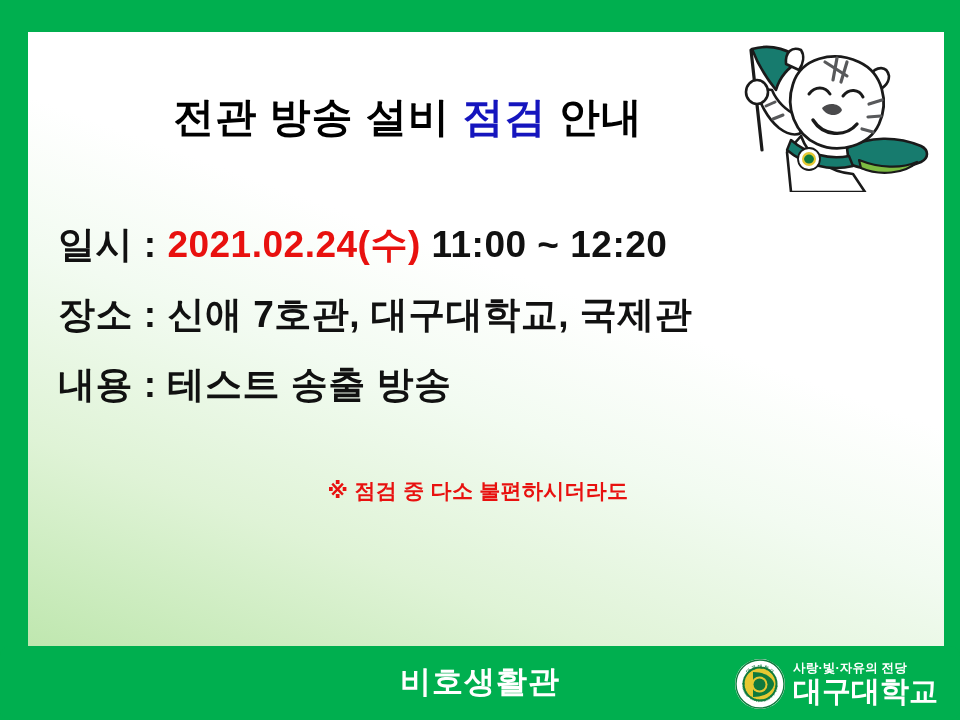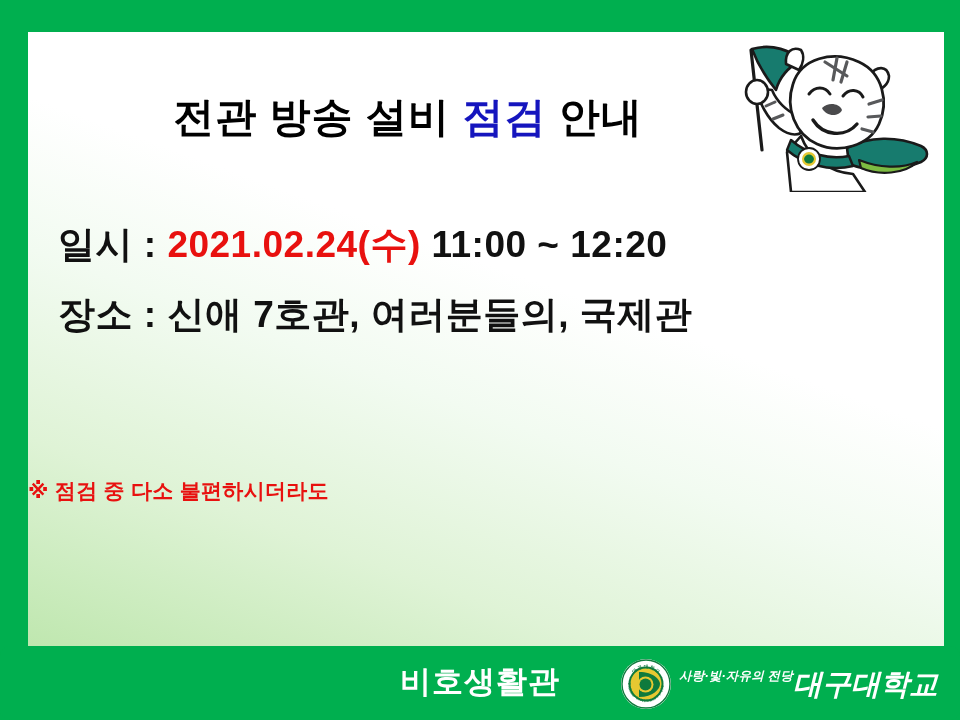--- a/index.html
+++ b/index.html
@@ -76,20 +76,21 @@
   .info-line .date-red {
     color: #E8110F;
   }
 
   
   .notice-block {
     position: absolute;
     left: 0;
     top: 440px;
     width: 900px;
+    text-align: center;
   }
   .notice-line {
     font-size: 21px;
     font-weight: bold;
     color: #E8110F;
     line-height: 38px;
     letter-spacing: 0.3px;
     white-space: nowrap;
   }
 
@@ -138,24 +139,23 @@
     gap: 7px;
   }
   .logo-emblem {
     width: 52px;
     height: 52px;
     flex: none;
   }
   .logo-emblem svg { display: block; }
   .logo-text {
     display: flex;
-    flex-direction: row;
+    flex-direction: column;
     justify-content: center;
     line-height: 1;
-    font-style: italic;
   }
   .logo-tagline {
     font-size: 12.5px;
     font-weight: bold;
     color: #ffffff;
     letter-spacing: 0.2px;
     margin-bottom: 2px;
     white-space: nowrap;
   }
   .logo-name {
@@ -227,21 +227,24 @@
 
     <div class="title-row">
       <span>전관 방송 설비 </span><span class="hl">점검</span><span> 안내</span>
     </div>
 
     <div class="info-block">
       <div class="info-line">
         <span>일시 : </span><span class="date-red">2021.02.24(수)</span><span> 11:00 ~ 12:20</span>
       </div>
       <div class="info-line">
-        <span>장소 : </span><span>신애 7호관, 여러분들의, 국제관</span>
+        <span>장소 : </span><span>신애 7호관, 대구대학교, 국제관</span>
+      </div>
+      <div class="info-line">
+        <span>내용 : </span><span>테스트 송출 방송</span>
       </div>
     </div>
 
     <div class="notice-block">
       <div class="notice-line">※ 점검 중 다소 불편하시더라도</div>
     </div>
 
   </div>
 
   <div class="footer">

